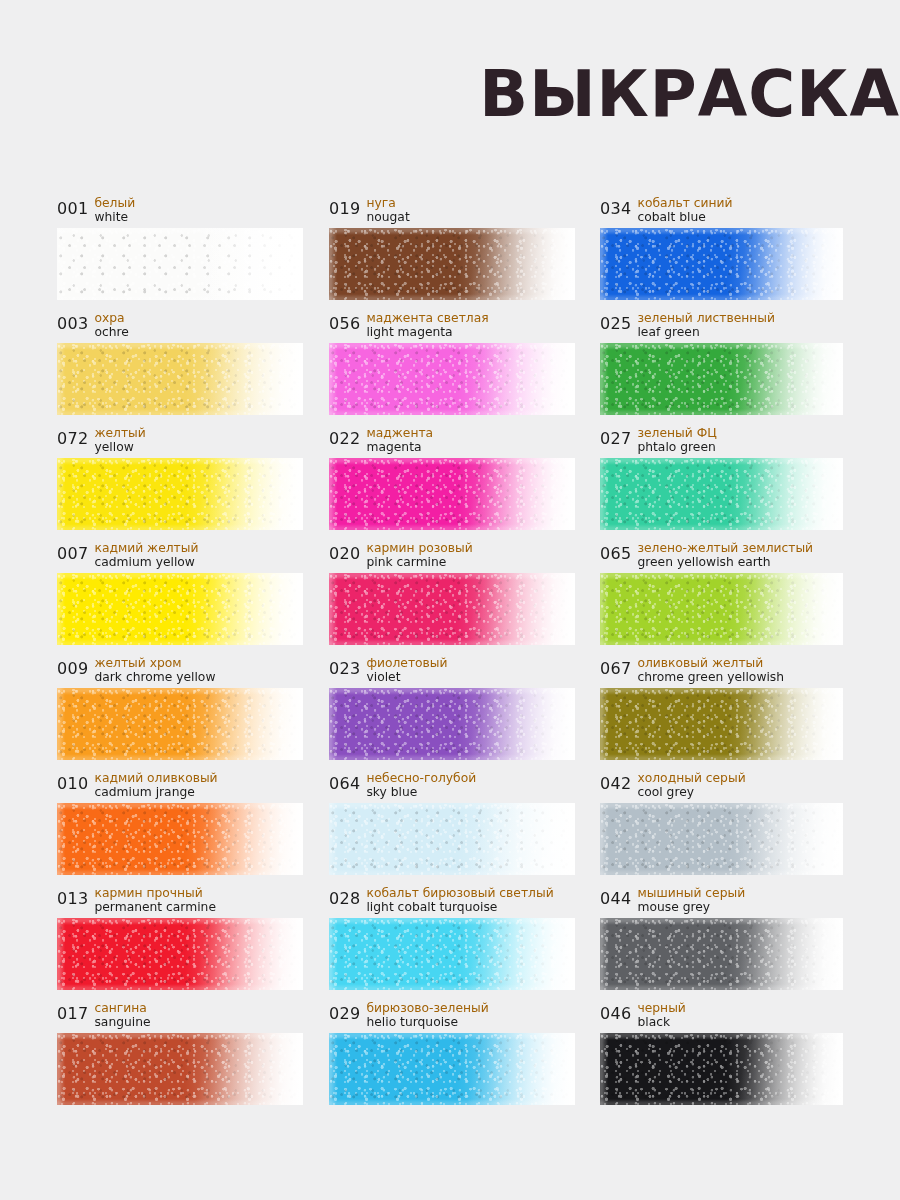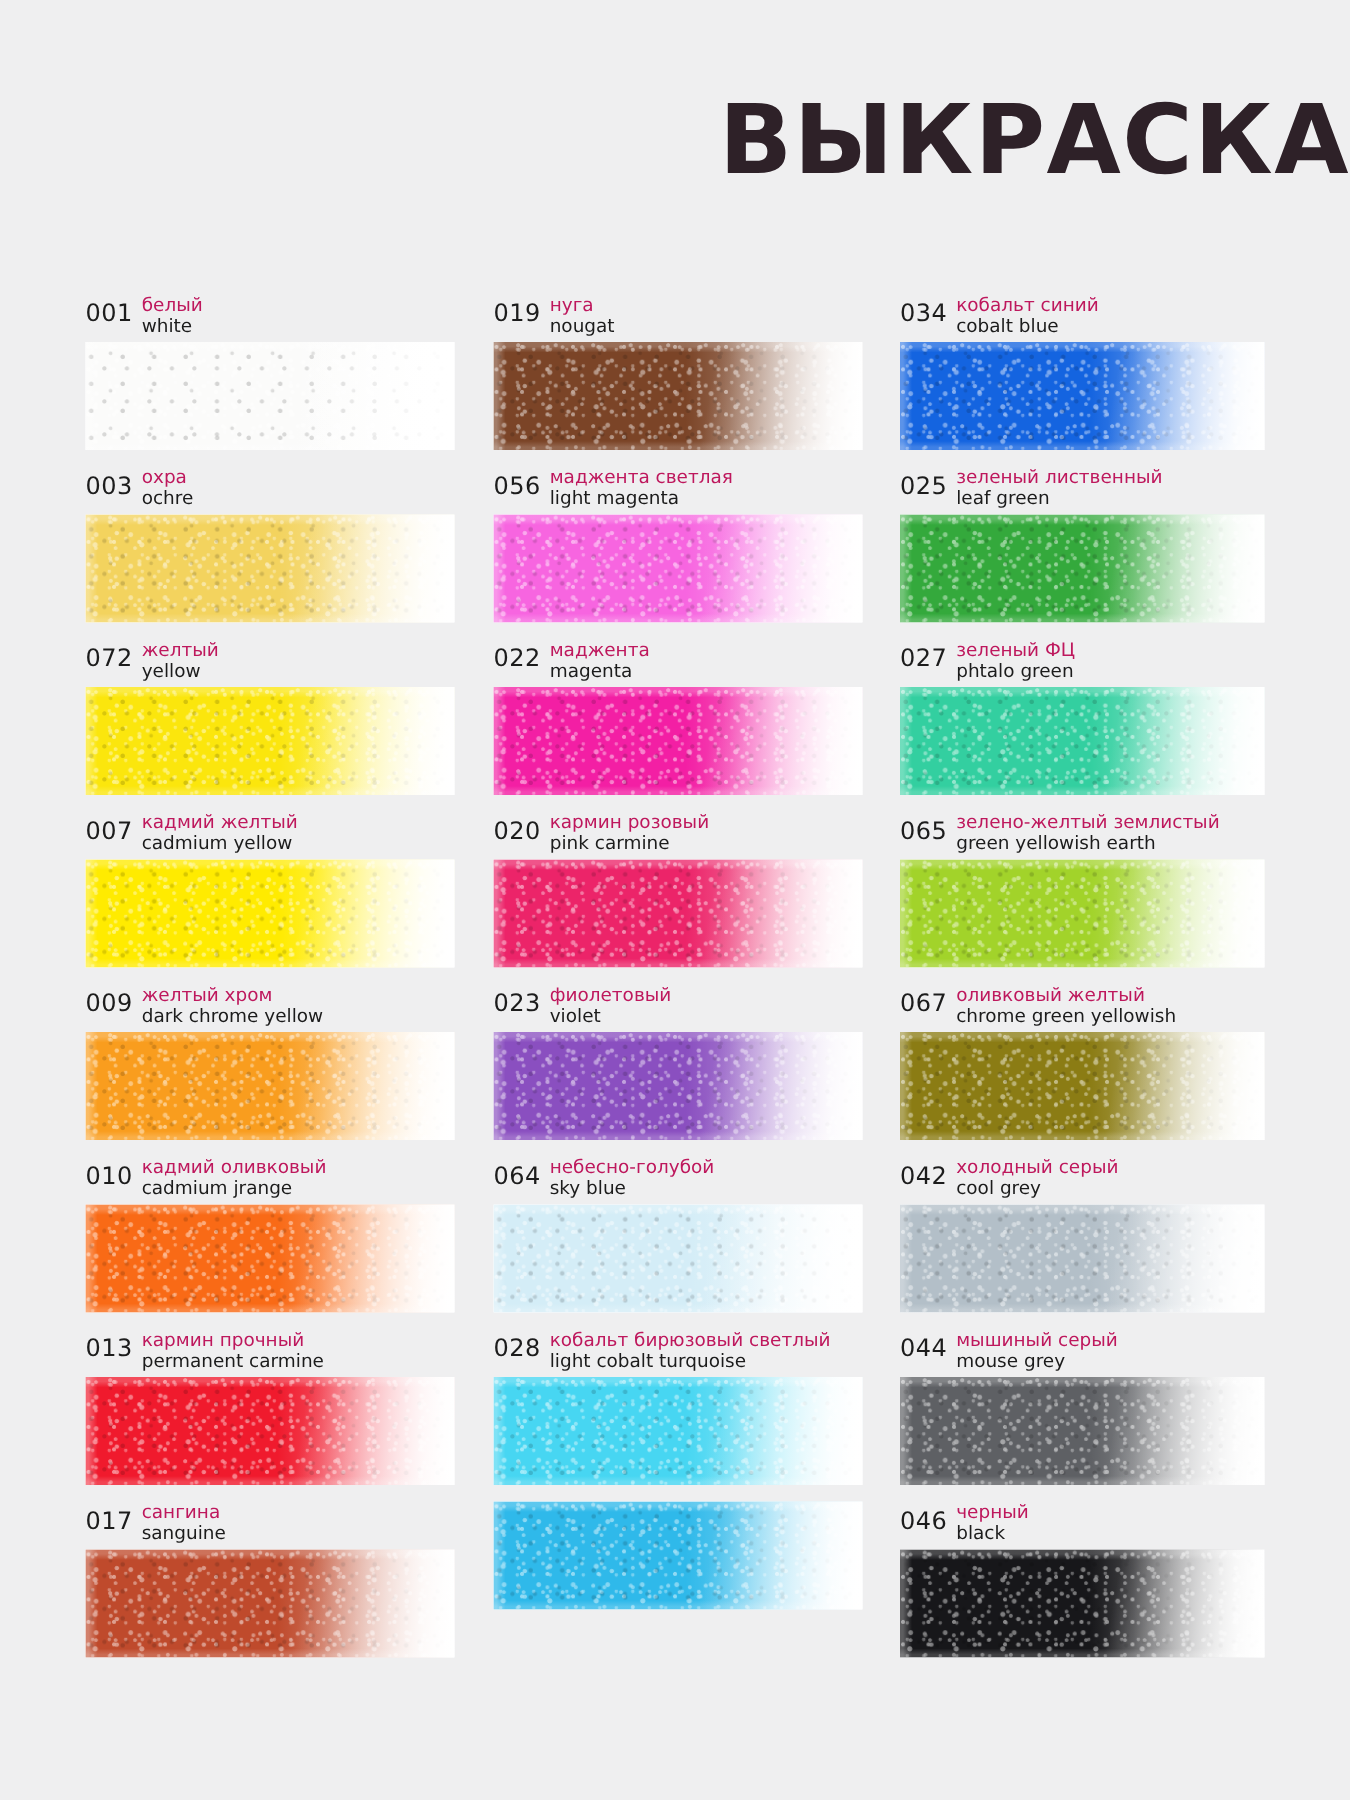--- a/index.html
+++ b/index.html
@@ -50,21 +50,21 @@
     font-weight: normal;
     color: #1c1c1c;
     letter-spacing: 0.3px;
     line-height: 15px;
     padding-top: 4px;
     white-space: nowrap;
   }
   .names { display: flex; flex-direction: column; }
   .name-ru {
     font-size: 12.3px;
-    color: #be185d;
+    color: #a16207;
     line-height: 13.6px;
     white-space: nowrap;
   }
   .name-en {
     font-size: 12.3px;
     color: #1c1c1c;
     line-height: 13.6px;
     white-space: nowrap;
   }
 
@@ -496,20 +496,27 @@
         <div class="swatch">
           <div class="base" style="background: linear-gradient(100deg, rgb(191, 74, 44) 0%, rgb(191, 74, 44) 46%, rgb(191, 74, 44) 58%, rgba(255, 255, 255, 0) 100%), rgb(255, 255, 255);"></div>
           <div class="grain"></div>
           <div class="grain2"></div>
           <div class="fade"></div>
           <div class="edge"></div>
         </div>
       </div>
       <div class="col-gap"></div>
       <div class="cell">
+        <div class="label">
+          <div class="code">029</div>
+          <div class="names">
+            <div class="name-ru">бирюзово-зеленый</div>
+            <div class="name-en">helio turquoise</div>
+          </div>
+        </div>
         <div class="swatch">
           <div class="base" style="background: linear-gradient(100deg, rgb(47, 185, 234) 0%, rgb(47, 185, 234) 46%, rgb(47, 185, 234) 58%, rgba(255, 255, 255, 0) 100%), rgb(255, 255, 255);"></div>
           <div class="grain"></div>
           <div class="grain2"></div>
           <div class="fade"></div>
           <div class="edge"></div>
         </div>
       </div>
       <div class="col-gap"></div>
       <div class="cell">

